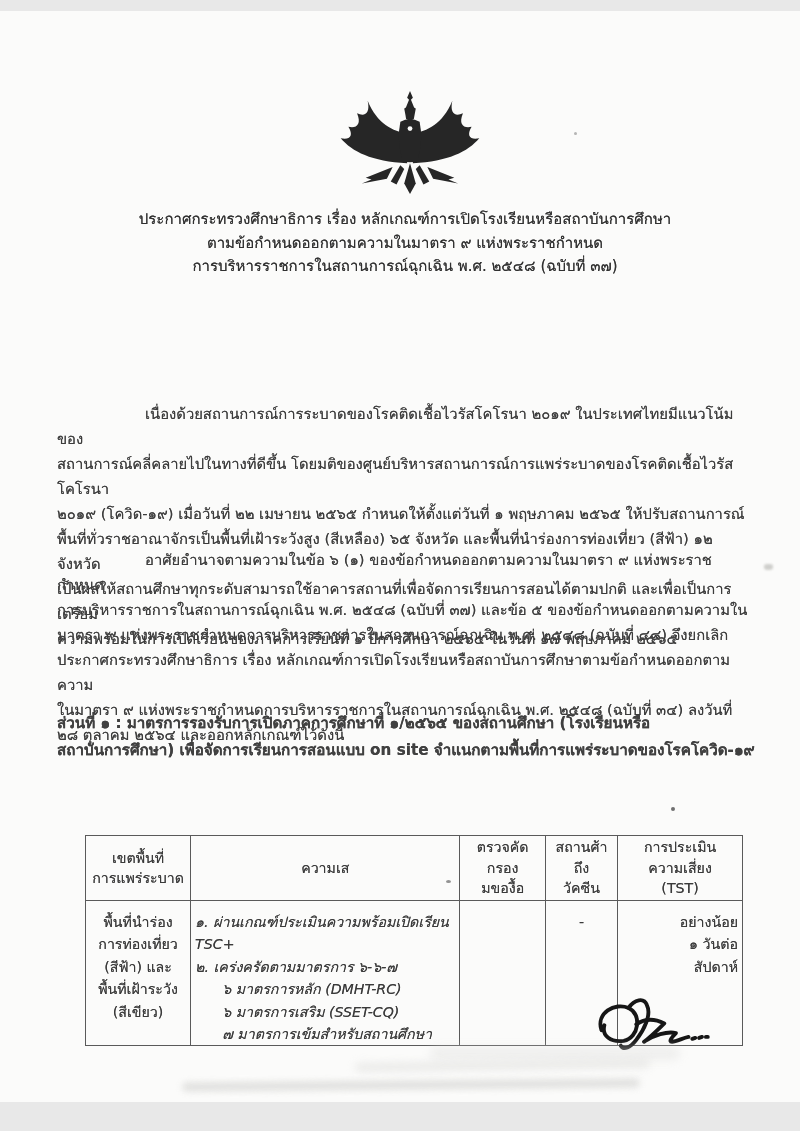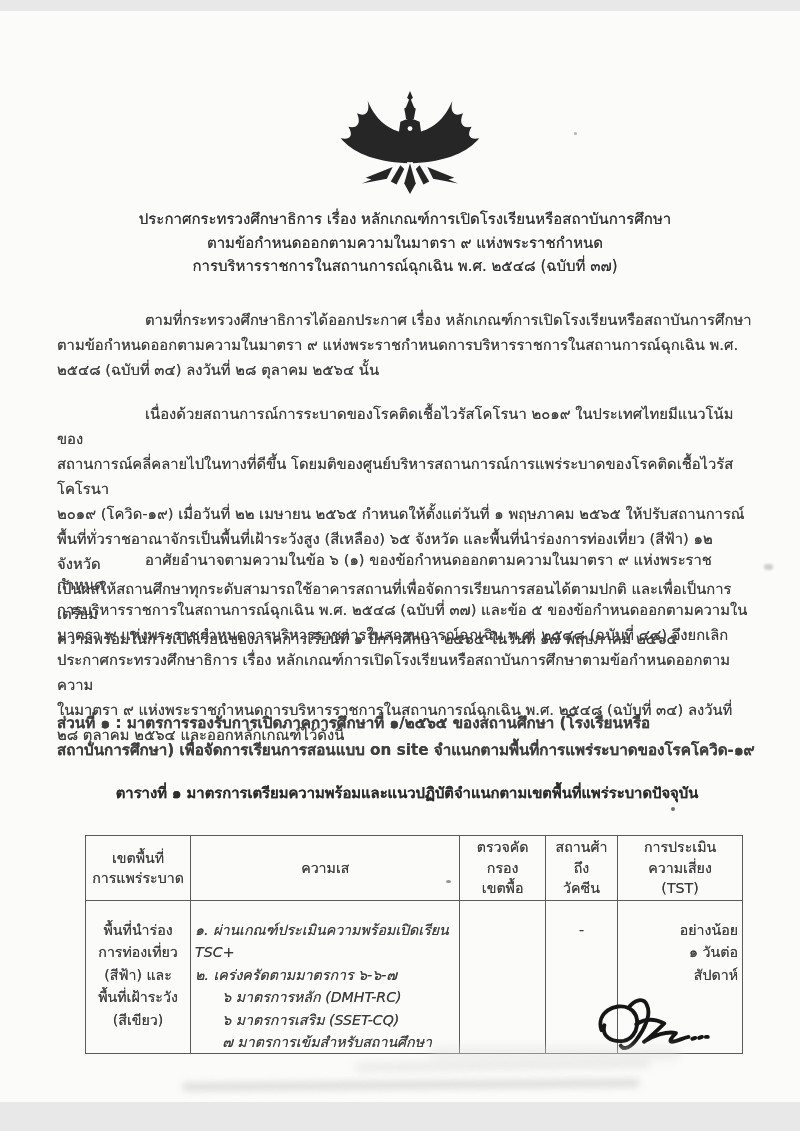--- a/index.html
+++ b/index.html
@@ -36,21 +36,21 @@
   table.main {
     position:absolute; left:85px; top:824px; width:658px;
     border-collapse:collapse; font-size:14.2px; color:#3a3a3a;
     table-layout:fixed; text-shadow:0 0 .4px #6a6a6a;
   }
   table.main th, table.main td { border:1.2px solid #5a5a5a; padding:0 4px; }
   table.main th {
     font-weight:normal; text-align:center; vertical-align:middle;
     line-height:20.5px; white-space:pre-line; height:64px;
   }
-  table.main tbody td { vertical-align:top; padding-top:18px; line-height:22.4px; height:110px; }
+  table.main tbody td { vertical-align:top; padding-top:10px; line-height:22.4px; height:110px; }
   td.c1 { text-align:center; white-space:pre-line; }
   td.c2 { text-align:left; white-space:pre-wrap; padding-left:10px;font-style:italic; }
   td.c3, td.c4 { text-align:center; }
   td.c5 { text-align:right; white-space:pre-line; }
   .signature { position:absolute; left:586px; top:983px; width:145px; height:82px; }
   
   .ghost-band { position:absolute; background:#dfdfdd; border-radius:6px; }
   .g1 { left:182px; top:1069px; width:458px; height:10px; filter:blur(3px); opacity:.85; transform:rotate(-.5deg); }
   .g2 { left:355px; top:1050px; width:295px; height:9px;  filter:blur(4px); opacity:.6; transform:rotate(-.8deg); }
   .g3 { left:430px; top:1036px; width:250px; height:13px; filter:blur(5px); opacity:.45; }
@@ -81,56 +81,52 @@
         <path d="M98 80 L126 91 L120 93 L130 97 L104 92 Z"></path>
         <circle cx="80" cy="40" r="2.5" fill="#fbfbfa"></circle>
       </g>
     </svg>
   </div>
 
   <div class="doc-title">ประกาศกระทรวงศึกษาธิการ เรื่อง หลักเกณฑ์การเปิดโรงเรียนหรือสถาบันการศึกษา
 ตามข้อกำหนดออกตามความในมาตรา ๙ แห่งพระราชกำหนด
 การบริหารราชการในสถานการณ์ฉุกเฉิน พ.ศ. ๒๕๔๘ (ฉบับที่ ๓๗)</div>
 
-  <div class="para p1">ตามที่กระทรวงศึกษาธิการได้ออกประกาศ เรื่อง หลักเกณฑ์การเปิดโรงเรียนหรือสถาบันการศึกษา
-ตามข้อกำหนดออกตามความในมาตรา ๙ แห่งพระราชกำหนดการบริหารราชการในสถานการณ์ฉุกเฉิน พ.ศ.
-๒๕๔๘ (ฉบับที่ ๓๔) ลงวันที่ ๒๘ ตุลาคม ๒๕๖๔ นั้น</div>
   <div class="para p2">เนื่องด้วยสถานการณ์การระบาดของโรคติดเชื้อไวรัสโคโรนา ๒๐๑๙ ในประเทศไทยมีแนวโน้มของ
 สถานการณ์คลี่คลายไปในทางที่ดีขึ้น โดยมติของศูนย์บริหารสถานการณ์การแพร่ระบาดของโรคติดเชื้อไวรัสโคโรนา
 ๒๐๑๙ (โควิด-๑๙) เมื่อวันที่ ๒๒ เมษายน ๒๕๖๕ กำหนดให้ตั้งแต่วันที่ ๑ พฤษภาคม ๒๕๖๕ ให้ปรับสถานการณ์
 พื้นที่ทั่วราชอาณาจักรเป็นพื้นที่เฝ้าระวังสูง (สีเหลือง) ๖๕ จังหวัด และพื้นที่นำร่องการท่องเที่ยว (สีฟ้า) ๑๒ จังหวัด
 เป็นผลให้สถานศึกษาทุกระดับสามารถใช้อาคารสถานที่เพื่อจัดการเรียนการสอนได้ตามปกติ และเพื่อเป็นการเตรียม
 ความพร้อมในการเปิดเรียนของภาคการเรียนที่ ๑ ปีการศึกษา ๒๕๖๕ ในวันที่ ๑๗ พฤษภาคม ๒๕๖๕</div>
   <div class="para p3">อาศัยอำนาจตามความในข้อ ๖ (๑) ของข้อกำหนดออกตามความในมาตรา ๙ แห่งพระราชกำหนด
 การบริหารราชการในสถานการณ์ฉุกเฉิน พ.ศ. ๒๕๔๘ (ฉบับที่ ๓๗) และข้อ ๕ ของข้อกำหนดออกตามความใน
 มาตรา ๙ แห่งพระราชกำหนดการบริหารราชการในสถานการณ์ฉุกเฉิน พ.ศ. ๒๕๔๘ (ฉบับที่ ๔๔) จึงยกเลิก
 ประกาศกระทรวงศึกษาธิการ เรื่อง หลักเกณฑ์การเปิดโรงเรียนหรือสถาบันการศึกษาตามข้อกำหนดออกตามความ
 ในมาตรา ๙ แห่งพระราชกำหนดการบริหารราชการในสถานการณ์ฉุกเฉิน พ.ศ. ๒๕๔๘ (ฉบับที่ ๓๔) ลงวันที่
 ๒๘ ตุลาคม ๒๕๖๔ และออกหลักเกณฑ์ไว้ดังนี้</div>
 
   <div class="section-heading">ส่วนที่ ๑ : มาตรการรองรับการเปิดภาคการศึกษาที่ ๑/๒๕๖๕ ของสถานศึกษา (โรงเรียนหรือ
 สถาบันการศึกษา) เพื่อจัดการเรียนการสอนแบบ on site จำแนกตามพื้นที่การแพร่ระบาดของโรคโควิด-๑๙</div>
 
-  <div class="table-title">ตารางที่ ๑ มาตรการเตรียมความพร้อมและแนวปฏิบัติจำแนกตามเขตพื้นที่แพร่ระบาดปัจจุบัน</div>
 
   <table class="main">
     <colgroup>
       <col style="width:16%">
         <col style="width:41%">
         <col style="width:13%">
         <col style="width:11%">
         <col style="width:19%">
     </colgroup>
     <thead>
       <tr>
         <th>เขตพื้นที่
 การแพร่ระบาด</th>
         <th>ความเส</th>
         <th>ตรวจคัดกรอง
-เขตพื้อ</th>
+มของื้อ</th>
         <th>สถานศ้าถึง
 วัคซีน</th>
         <th>การประเมิน
 ความเสี่ยง
 (TST)</th>
       </tr>
     </thead>
     <tbody>
       <tr>
         <td class="c1">พื้นที่นำร่อง

